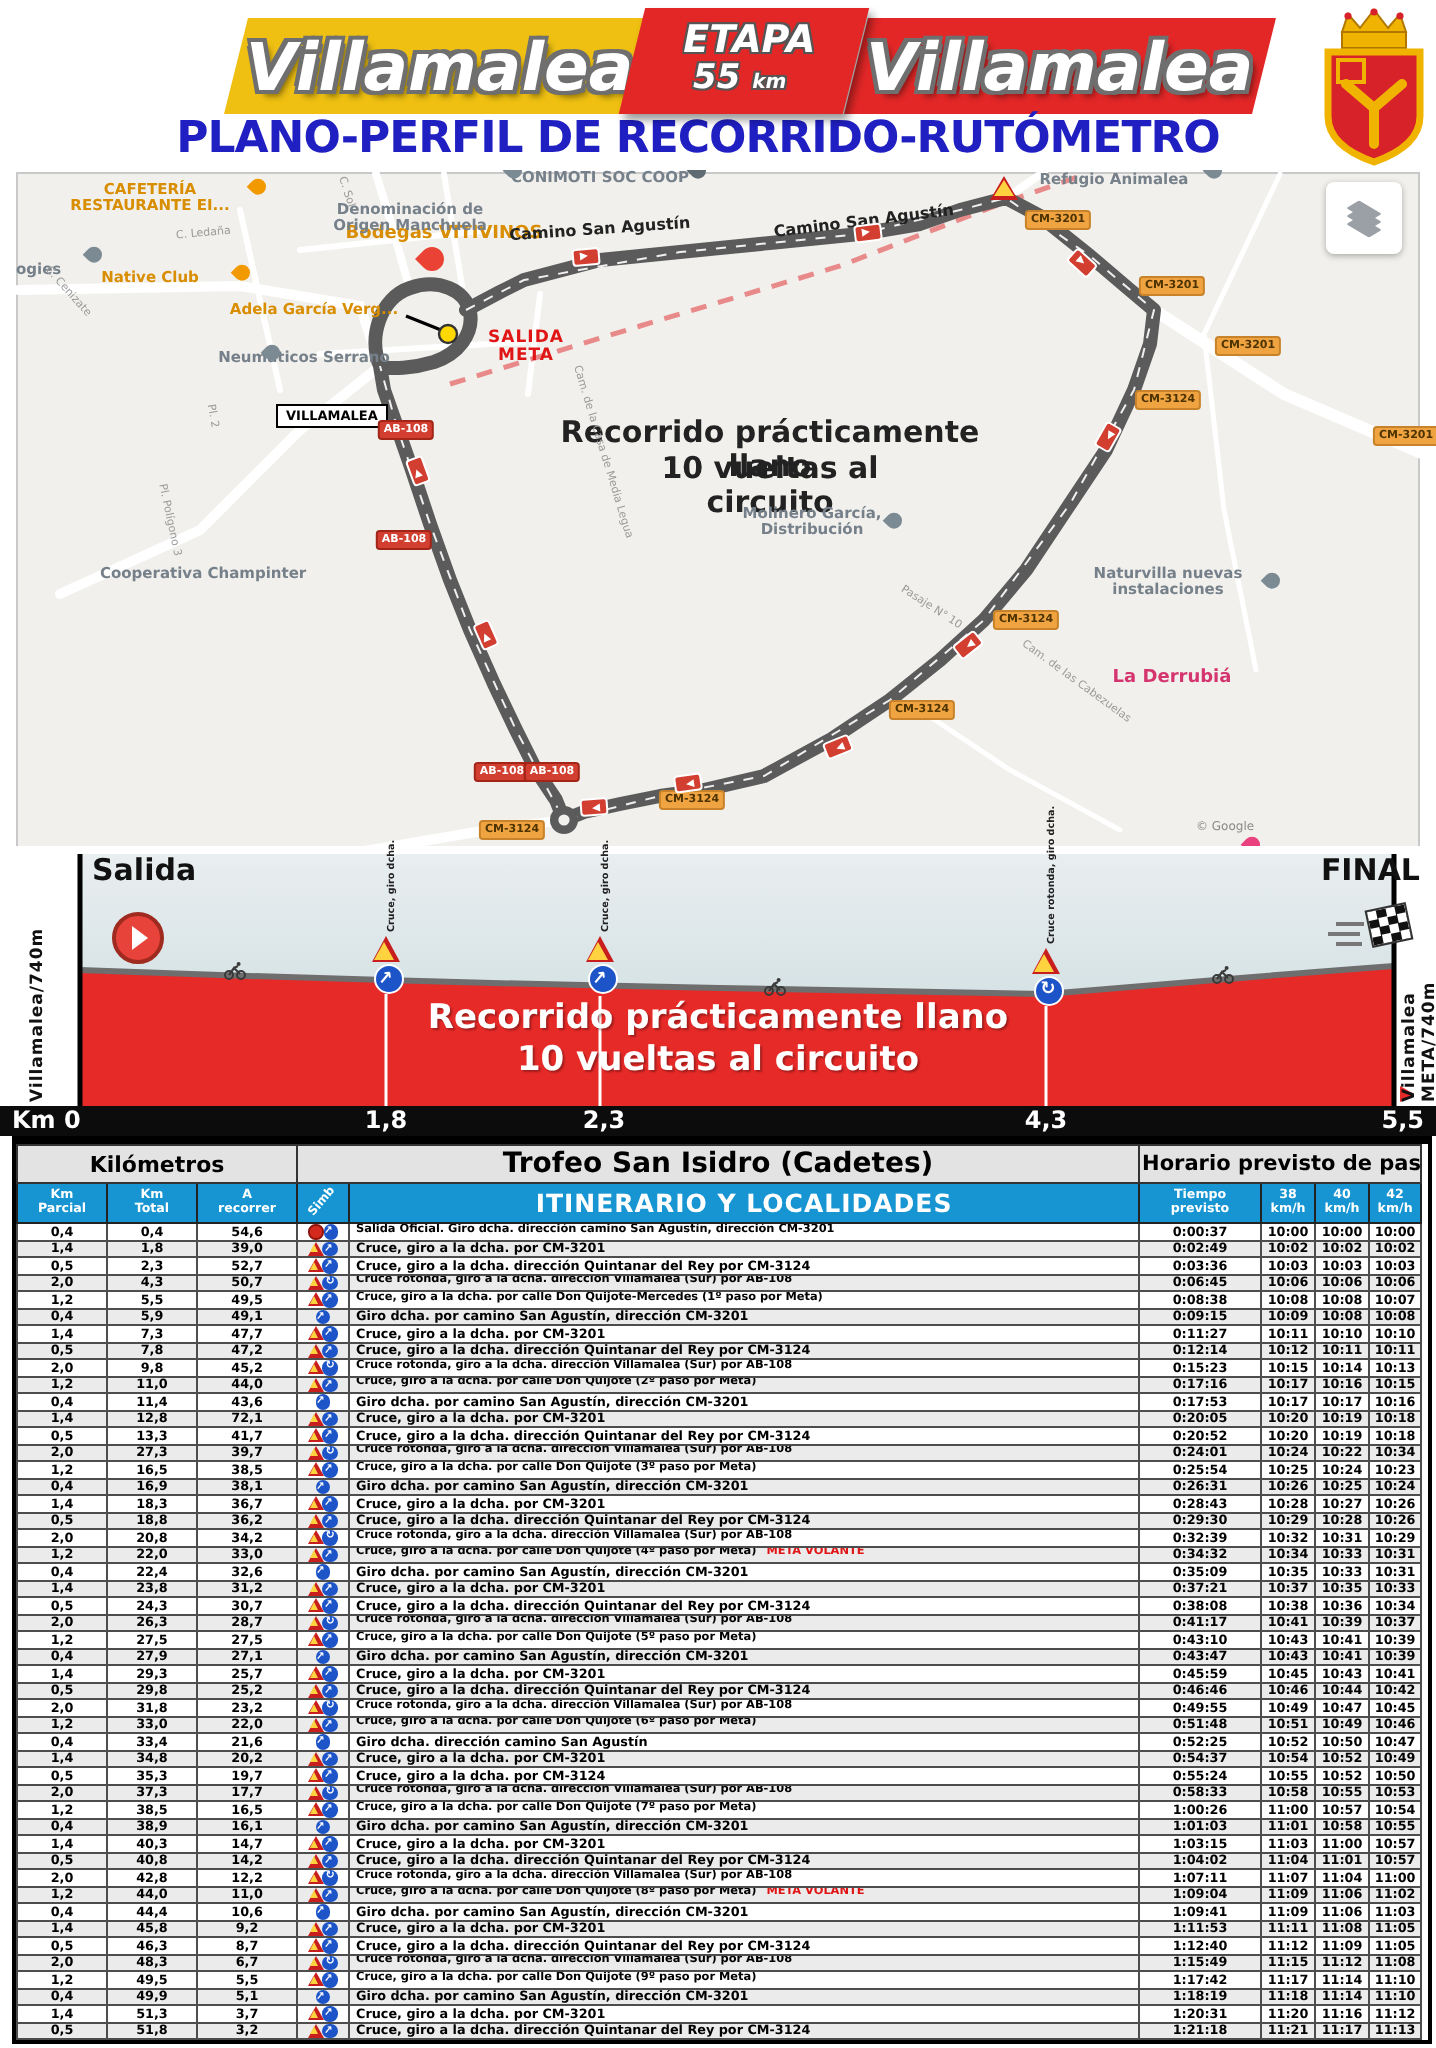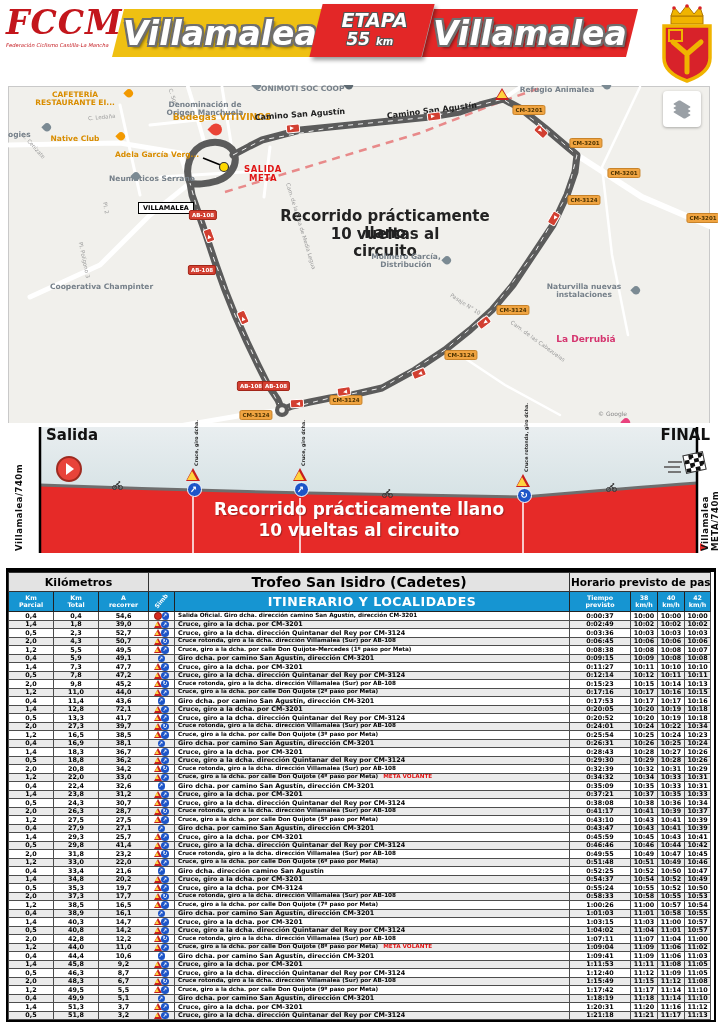--- a/index.html
+++ b/index.html
@@ -108,44 +108,41 @@
     border-right:2.8px solid transparent;border-bottom:4.9px solid #ffd23f;}
   .ti-cir{width:7.5px;height:7.5px;border-radius:50%;background:#1d55c8;color:#fff;font-size:5.5px;
     line-height:7.5px;text-align:center;font-weight:bold;}
   .ti-red{width:7.5px;height:7.5px;border-radius:50%;background:#d42a1e;border:1px solid #8e140c;box-sizing:border-box;}
   .ti-grn{width:7px;height:8px;border-radius:2px;background:repeating-linear-gradient(-60deg,#18a04a 0 1.6px,#6fd095 1.6px 2.6px);}
 </style>
 </head>
 <body>
 
 <div id="hdr">
-  <div id="logo">
-    <div class="lt">FCCM</div>
-    <div class="ls">Federación Ciclismo Castilla-La Mancha</div>
-  </div>
   <div class="banner" id="banL">
     <span>Villamalea</span>
   </div>
   <div id="etapa">
     <div class="e1">ETAPA</div>
     <div class="e2"><span>55</span> <i>km</i></div>
   </div>
   <div class="banner" id="banR">
     <span>Villamalea</span>
   </div>
   <svg class="abs" style="left:658px;top:2px" width="58" height="82" viewBox="0 0 58 82">
     <rect x="13" y="14" width="32" height="8" fill="#f0b400" stroke="#b07800" stroke-width="1"></rect>
     <path d="M13,14 L16,5 L22,12 L29,3 L36,12 L42,5 L45,14 Z" fill="#f0b400" stroke="#b07800" stroke-width="1"></path>
     <circle cx="16" cy="6" r="1.8" fill="#d8222a"></circle>
       <circle cx="29" cy="4" r="1.8" fill="#d8222a"></circle>
       <circle cx="42" cy="6" r="1.8" fill="#d8222a"></circle>
     <path d="M6,24 h46 v32 q0,15 -23,23 q-23,-8 -23,-23 Z" fill="#d8222a" stroke="#f0b400" stroke-width="3.5"></path>
     <rect x="11" y="28" width="13" height="11" fill="#d8222a" stroke="#f0b400" stroke-width="2"></rect>
     <path d="M15,40 L29,52 M43,40 L29,52 M29,52 L29,70" stroke="#f0b400" stroke-width="5" stroke-linecap="round" fill="none"></path>
   </svg>
+  <div id="ptitle">PLANO-PERFIL DE RECORRIDO-RUTÓMETRO</div>
 </div>
 
 <div id="map">
   <div id="mapbg"></div>
   <svg id="mapsvg" width="718" height="338" viewBox="0 0 718 338">
 
     <g stroke="#ffffff" fill="none" stroke-linecap="round">
       <path d="M9,60 L120,58 L180,68 L190,98" stroke-width="5"></path>
       <path d="M190,98 L150,130 L100,180 L30,212" stroke-width="5"></path>
       <path d="M205,60 L196,28 L188,2" stroke-width="4"></path>
@@ -336,20 +333,27 @@
           <path d="M2.5,6.5 L5,3 L8,6 M5,3 L7,2" stroke="#3a3a3a" stroke-width="1.1" fill="none"></path>
           <circle cx="7.3" cy="1" r="1" fill="#3a3a3a"></circle>
         </svg></div>
       <div class="cyc" style="left: 606px; top: 52px;"><svg width="11" height="9" viewBox="0 0 11 9">
           <circle cx="2.5" cy="6.5" r="2" fill="none" stroke="#3a3a3a" stroke-width="1"></circle>
           <circle cx="8.5" cy="6.5" r="2" fill="none" stroke="#3a3a3a" stroke-width="1"></circle>
           <path d="M2.5,6.5 L5,3 L8,6 M5,3 L7,2" stroke="#3a3a3a" stroke-width="1.1" fill="none"></path>
           <circle cx="7.3" cy="1" r="1" fill="#3a3a3a"></circle>
         </svg></div>
     </div>
+  <div id="pbar">
+      <span class="pkm" style="left: 6px;">Km 0</span>
+      <span class="pkm" style="left: 193px; transform: translateX(-50%);">1,8</span>
+      <span class="pkm" style="left: 302px; transform: translateX(-50%);">2,3</span>
+      <span class="pkm" style="left: 523px; transform: translateX(-50%);">4,3</span>
+      <span class="pkm" style="right: 6px;">5,5</span>
+    </div>
 </div>
 
 <div id="tblwrap">
   <table>
     <colgroup>
       <col style="width:45px">
         <col style="width:45px">
         <col style="width:50px">
         <col style="width:26px">
       <col style="width:395px">
@@ -677,21 +681,21 @@
           <td><span class="ti ti-tri"><i></i></span><span class="ti ti-cir"><span style="display:inline-block;transform:rotate(-50deg)">→</span></span></td>
           <td class="d"><span>Cruce, giro a la dcha. por CM-3201</span></td>
           <td>0:45:59</td>
           <td>10:45</td>
           <td>10:43</td>
           <td>10:41</td>
         </tr>
         <tr>
           <td>0,5</td>
           <td>29,8</td>
-          <td>41,4</td>
+          <td>25,2</td>
           <td><span class="ti ti-tri"><i></i></span><span class="ti ti-cir"><span style="display:inline-block;transform:rotate(-50deg)">→</span></span></td>
           <td class="d"><span>Cruce, giro a la dcha. dirección Quintanar del Rey por CM-3124</span></td>
           <td>0:46:46</td>
           <td>10:46</td>
           <td>10:44</td>
           <td>10:42</td>
         </tr>
         <tr>
           <td>2,0</td>
           <td>31,8</td>

